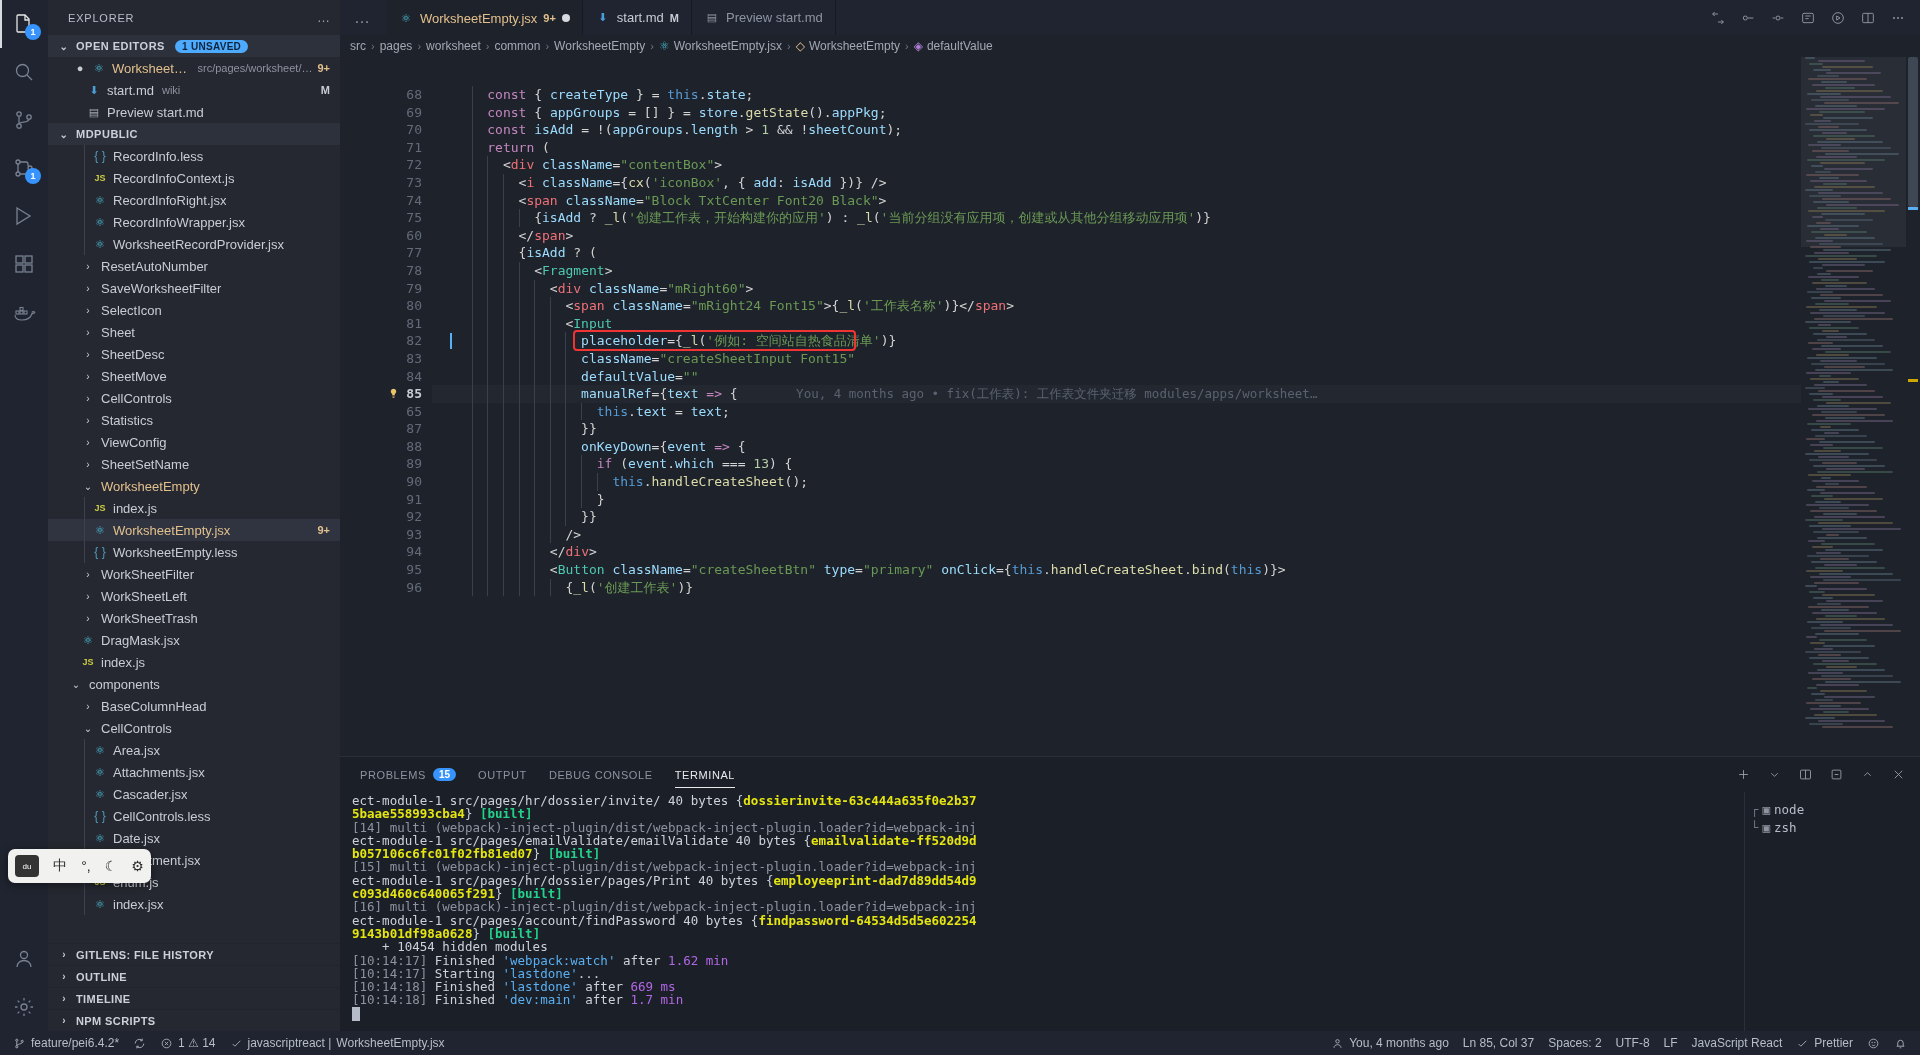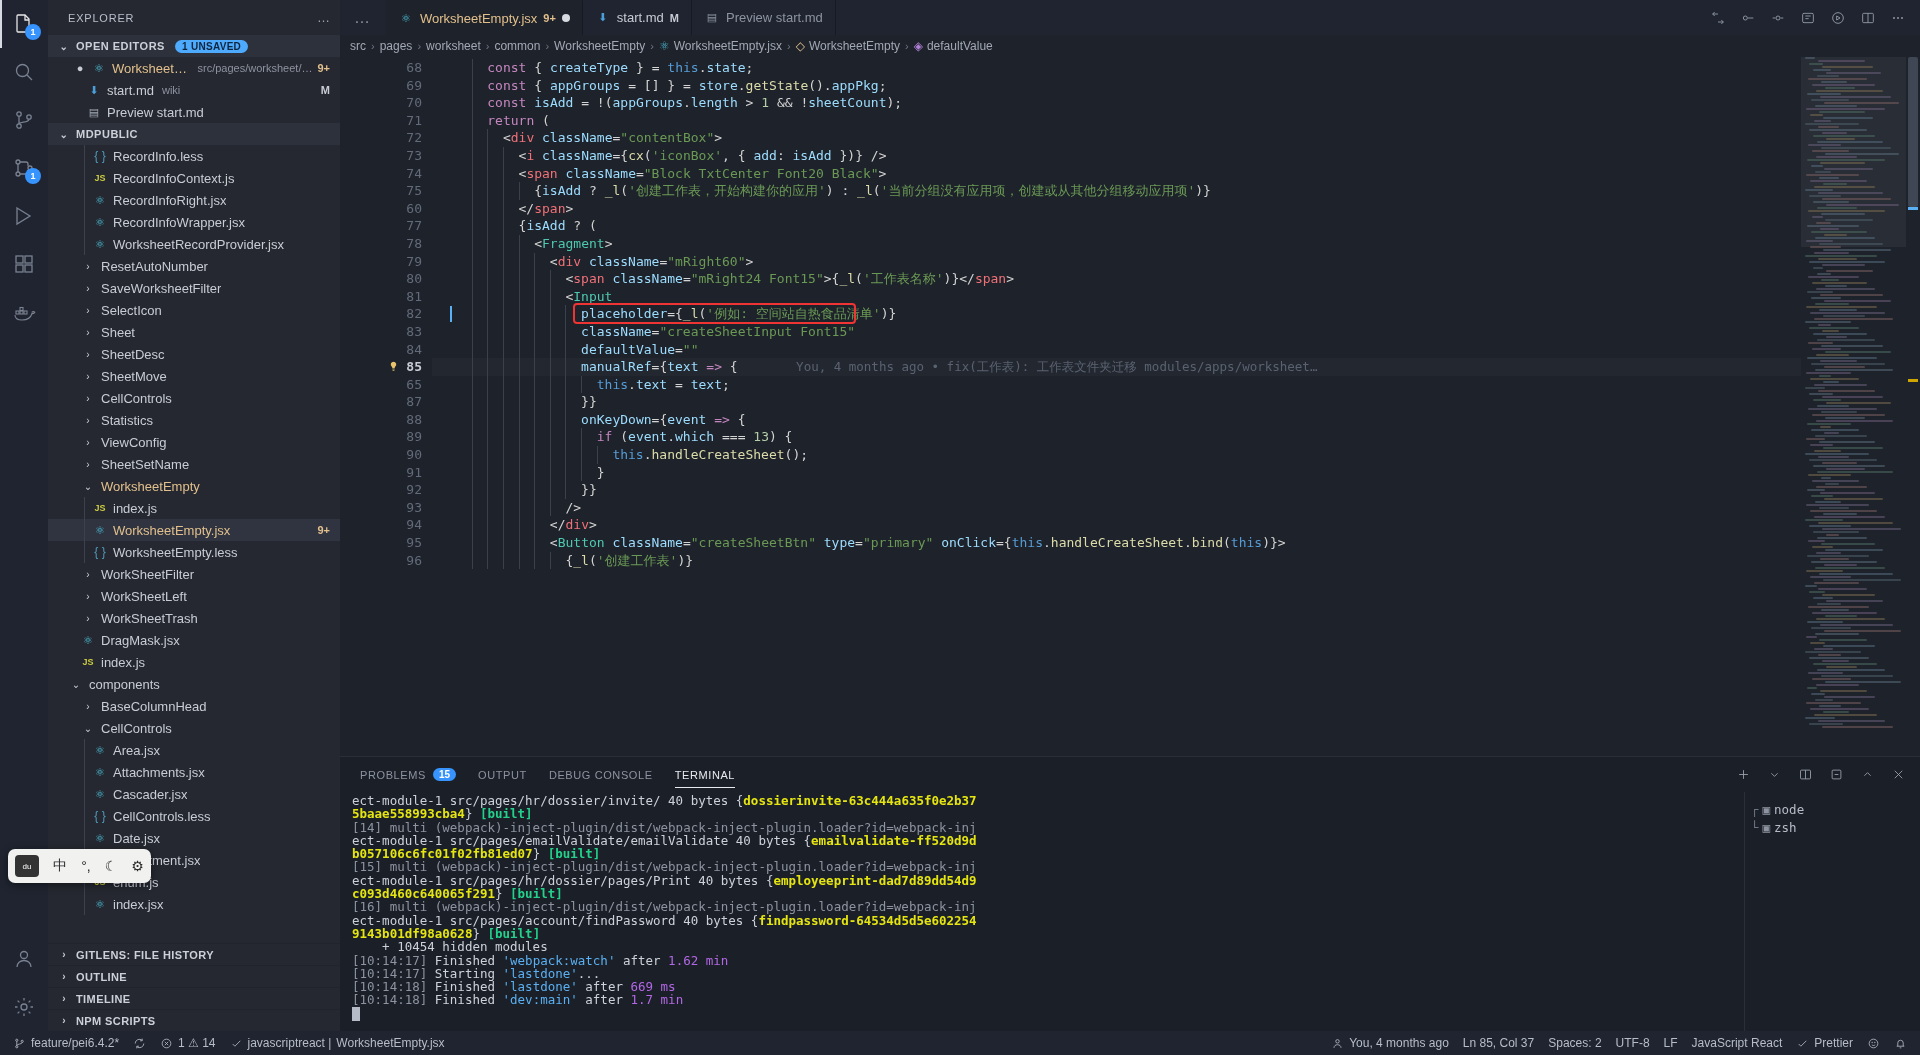--- a/index.html
+++ b/index.html
@@ -74,21 +74,21 @@
   .tab .cnt { font-size: 11px; font-weight: bold; }
   .tabs-right { margin-left:auto; display:flex; align-items:center; gap:14px; padding:0 14px; color:#9aa1ad;}
   .tabs-right svg { width: 16px; height: 16px; fill:none; stroke: currentColor; stroke-width:1.3; }
 
   .breadcrumb { height: 22px; display: flex; align-items: center; gap: 5px; padding-left: 10px;
         font-size: 12px; color: #a2a8b4; background: #1e222a; flex: 0 0 22px; }
   .bc-sep { color: #6f7685; font-size: 11px; }
   .bc-it { display:flex; align-items:center; gap:4px; cursor:pointer; }
 
   .code-wrap { flex: 1; display: flex; position: relative; min-height: 0; background:#1e222a; overflow:hidden;}
-  .code-scroll { flex:1; display:flex; overflow:hidden; }
+  .code-scroll { flex:1; display:flex; overflow:hidden;margin-top:27px; }
   .gutter { width: 92px; flex: 0 0 92px; text-align: right; padding-top: 2px;
             font-family: "DejaVu Sans Mono", monospace; font-size: 13px; color: #636b7a;
             user-select: none; }
   .gline { height: 17.6px; line-height: 17.6px; padding-right: 10px; position: relative; }
   .gline.cur { color: #c8ccd4; font-weight: bold; }
   .bulb { position:absolute; left: 48px; top: 2px; width: 11px; height: 13px; }
   .code { flex: 1; font-family: "DejaVu Sans Mono", monospace; font-size: 13px;
           padding-top: 2px; position: relative; overflow: hidden; white-space: pre; }
   .cline { height: 17.6px; line-height: 17.6px; position: relative; }
   .cline.hl { background: #232830; }

